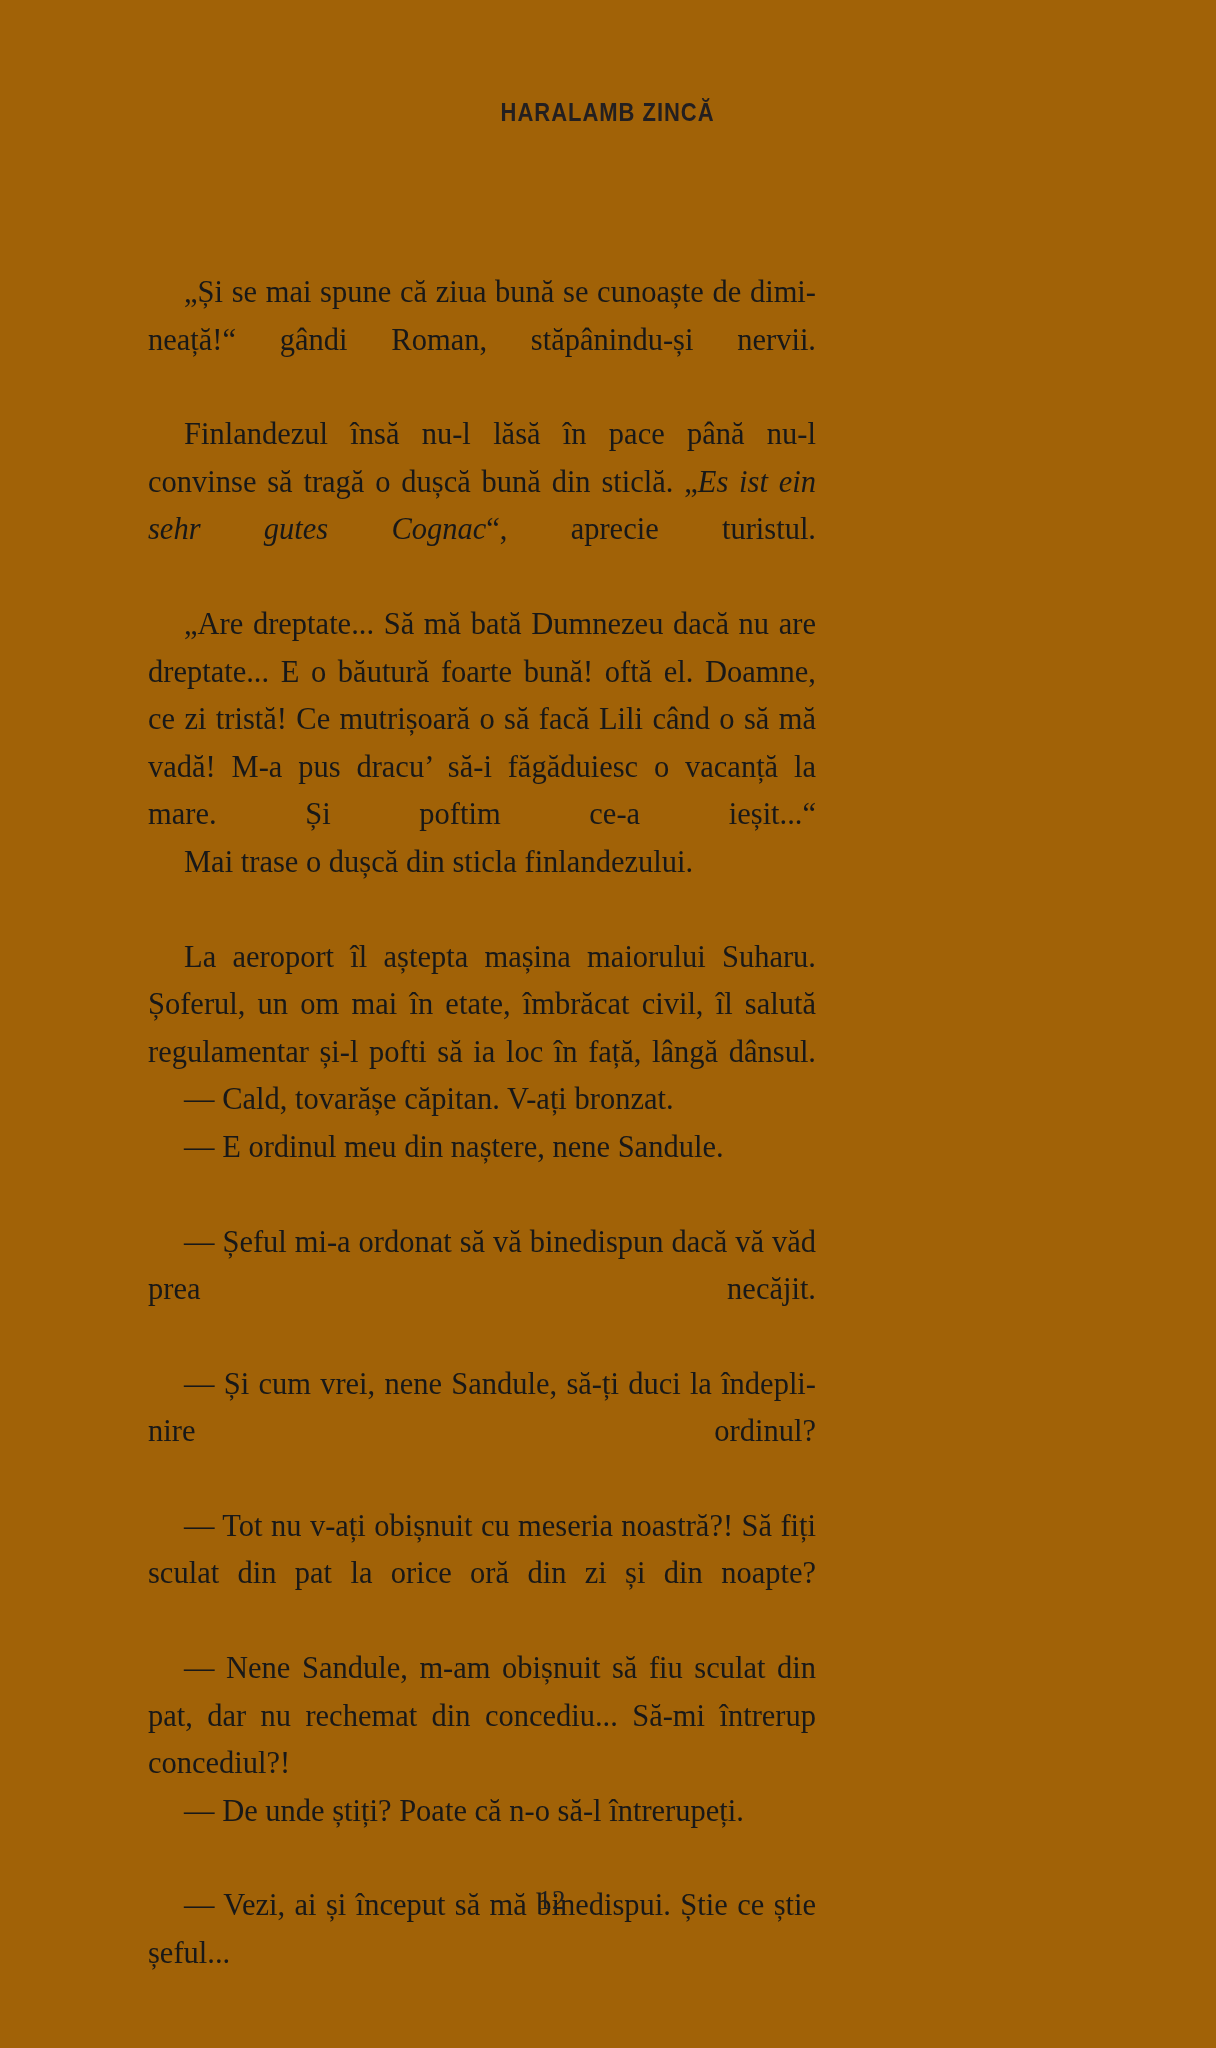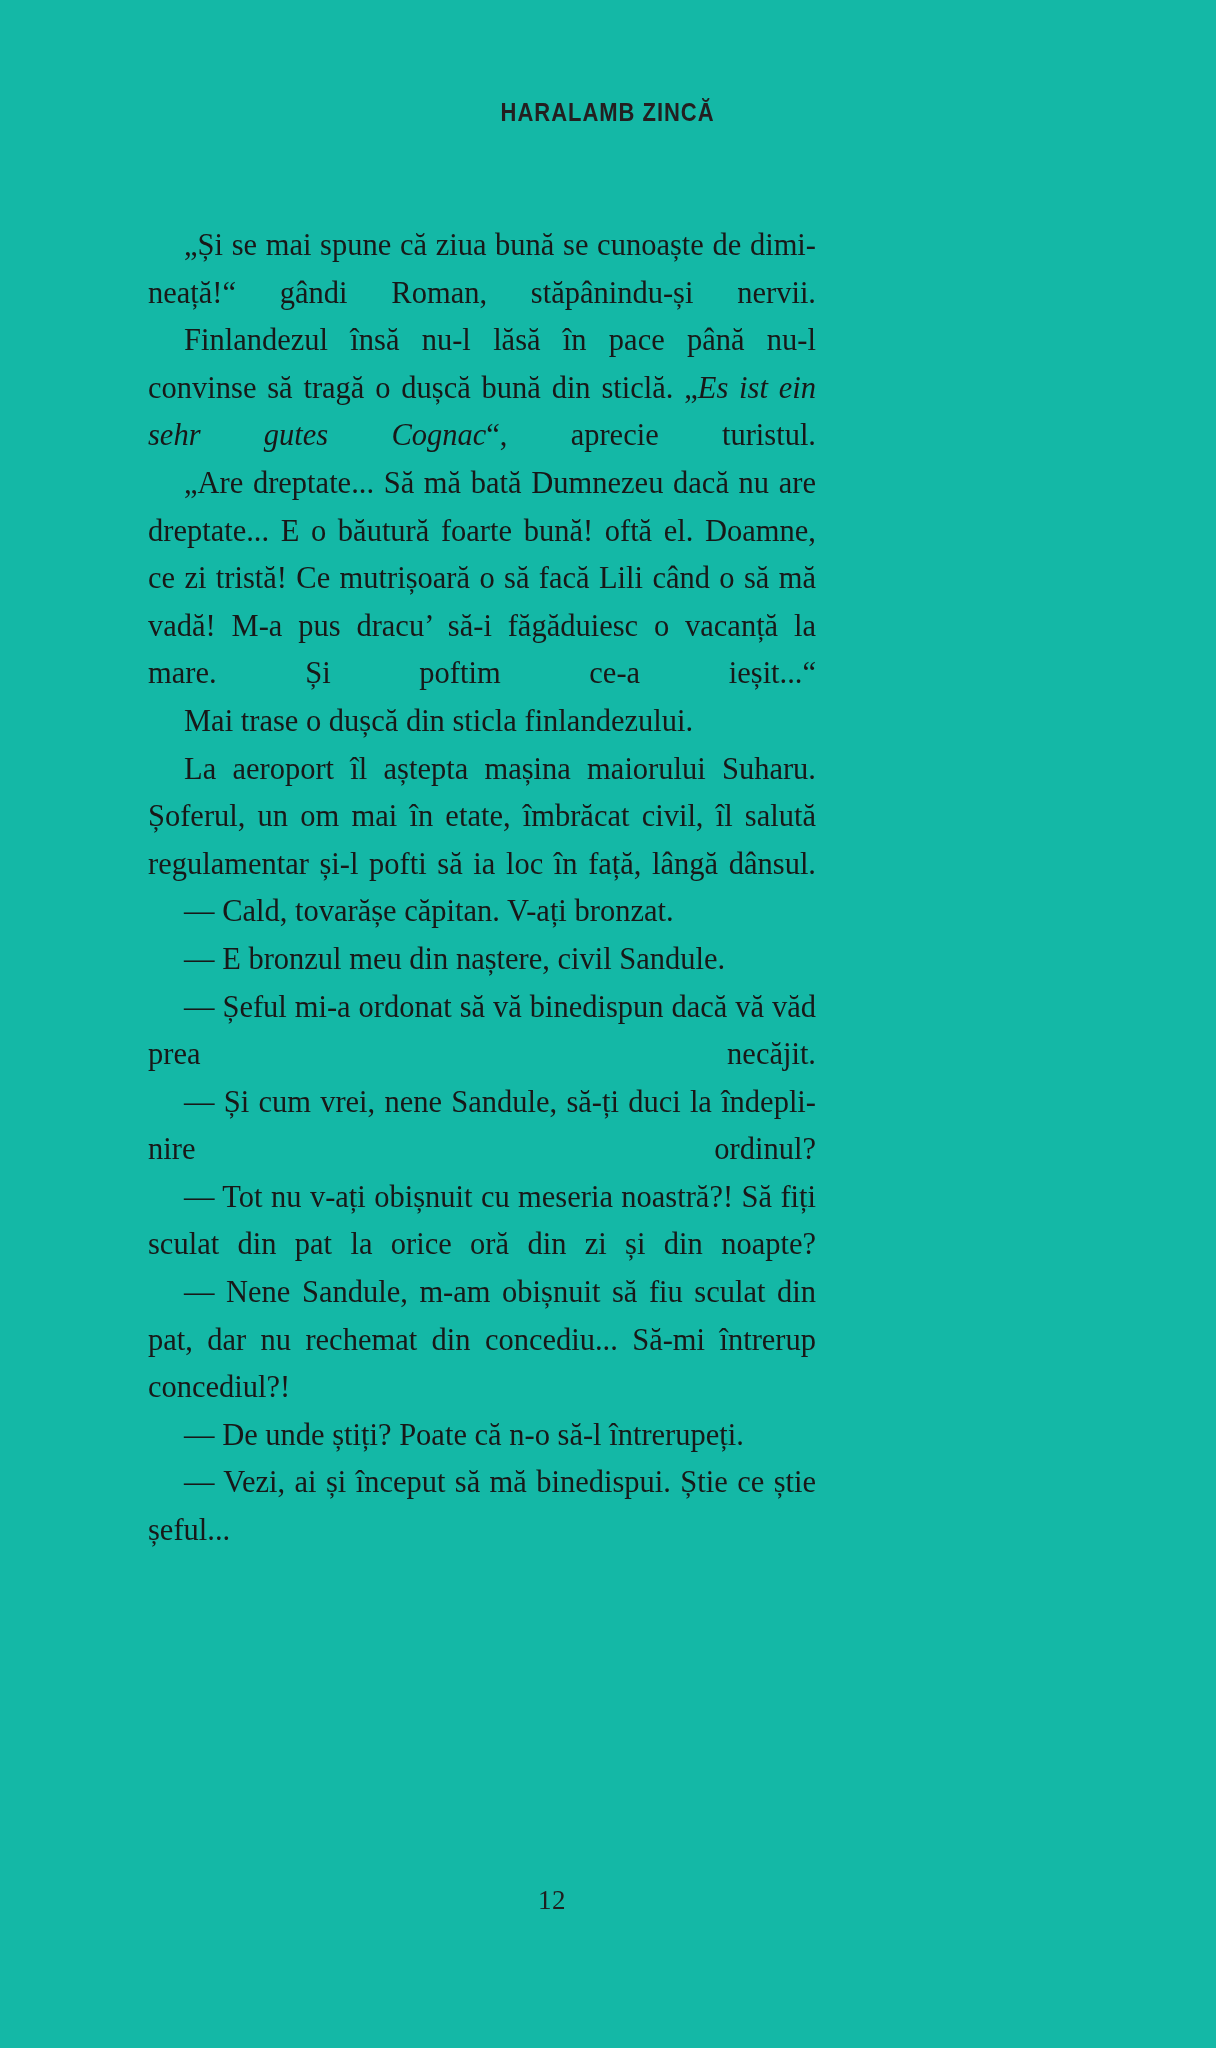--- a/index.html
+++ b/index.html
@@ -14,21 +14,21 @@
     font-family: "Liberation Serif", "DejaVu Serif", serif;
     color: #1a1a1a;
     overflow: hidden;
   }
 
   .page {
     position: absolute;
     top: 0; left: 0;
     width: 1216px;
     height: 2048px;
-    background: #14b8a6;
+    background: #a16207;
   }
 
   
   .running-head {
     position: absolute;
     top: 98px;
     left: 0;
     width: 1216px;
     text-align: center;
   }
@@ -59,21 +59,21 @@
     text-justify: inter-word;
     hyphens: manual;
     -webkit-hyphens: manual;
     color: #181818;
   }
   .para.indent {
     text-indent: 36px;
   }
   
   .para { text-align-last: left; }
-  .para.full { text-align-last: justify; }
+  .para.full { text-align-last: justify; margin-top: 47px; }
 
   .it { font-style: italic; }
 
   
   .folio {
     position: absolute;
     top: 1885px;
     left: 0;
     width: 1104px;
     text-align: center;
@@ -113,21 +113,21 @@
       <span>La aeroport îl aștepta mașina maiorului Suharu. Șoferul, un om mai în etate, îmbrăcat civil, îl salută regulamentar și-l pofti să ia loc în față, lângă dânsul.</span>
     </p>
 
 
 
     <p class="para indent">
       <span>— Cald, tovarășe căpitan. V-ați bronzat.</span>
     </p>
 
     <p class="para indent">
-      <span>— E bronzul meu din naștere, civil Sandule.</span>
+      <span>— E ordinul meu din naștere, nene Sandule.</span>
     </p>
 
     <p class="para indent full">
       <span>— Șeful mi-a ordonat să vă binedispun dacă vă văd prea necăjit.</span>
     </p>
 
     <p class="para indent full">
       <span>— Și cum vrei, nene Sandule, să-ți duci la îndepli-nire ordinul?</span>
     </p>
 

